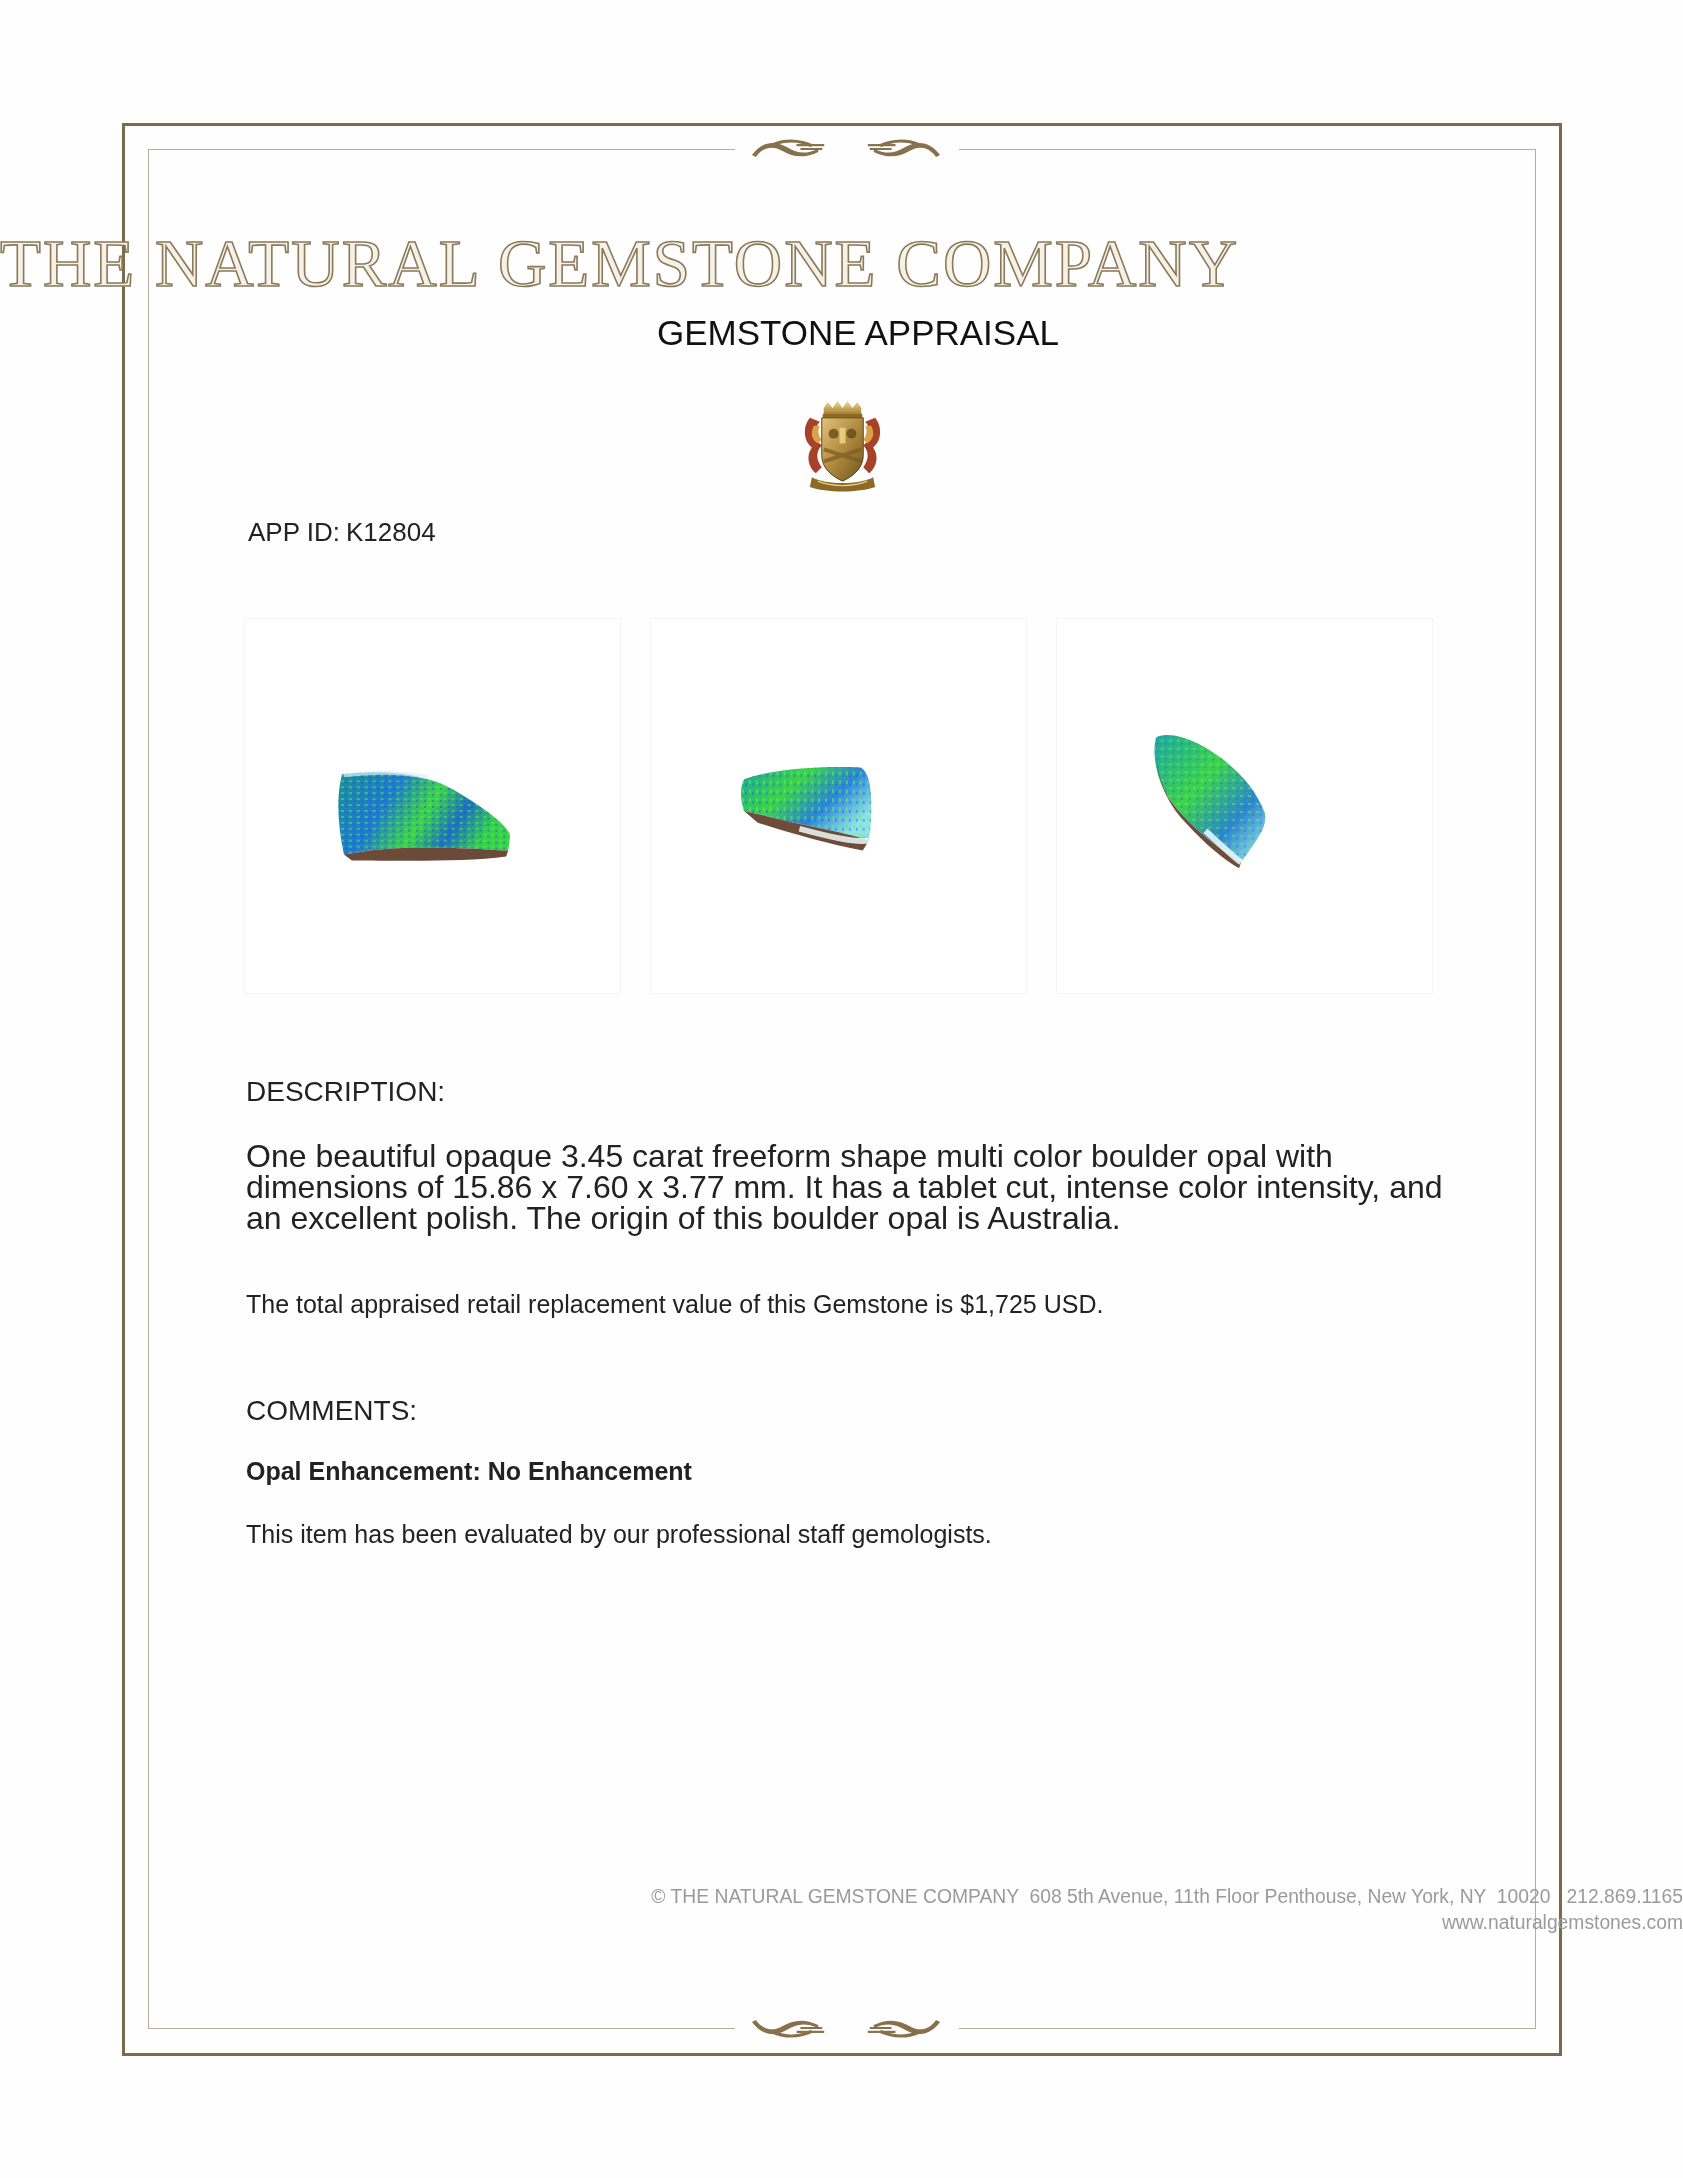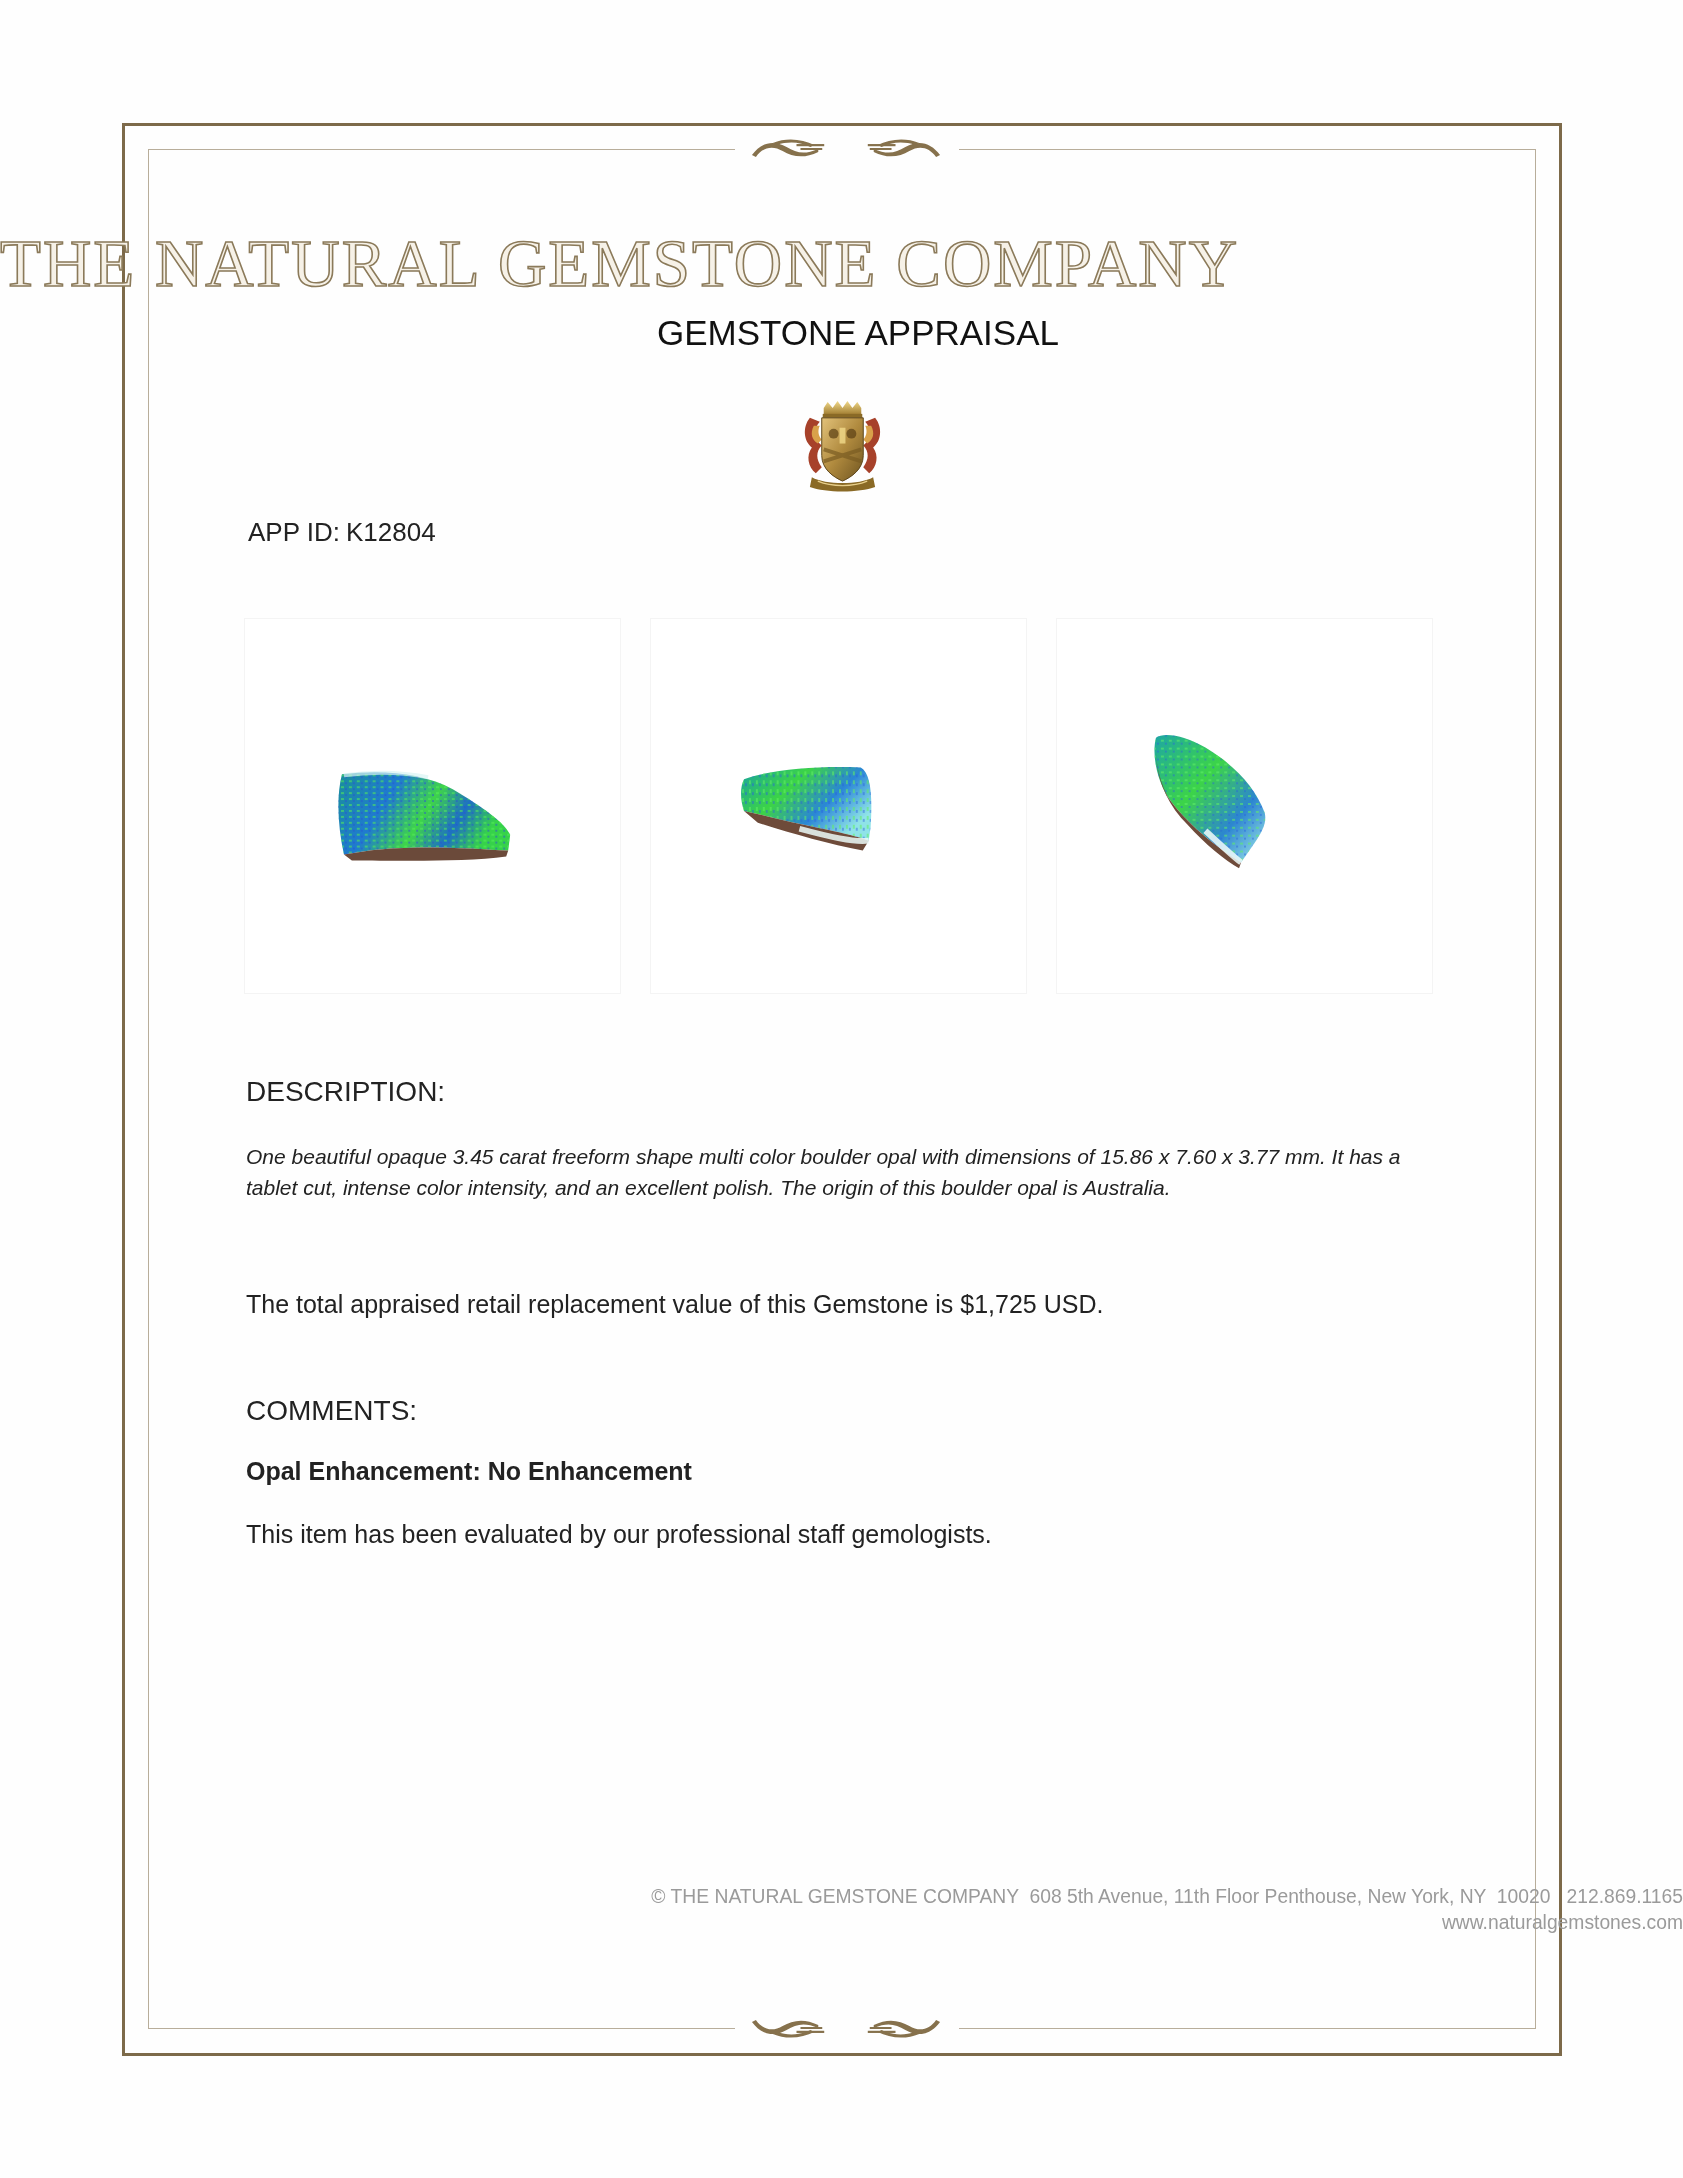--- a/index.html
+++ b/index.html
@@ -94,24 +94,23 @@
     color: #222;
     line-height: 1;
   }
   .section-label.description { top: 1078px; }
   .section-label.comments { top: 1397px; }
 
   .desc-text {
     position: absolute;
     left: 246px; top: 1141px;
     width: 1198px;
-    font-size: 21px;
+    font-size: 32px;
     line-height: 31px;
     color: #222;
-    font-style: italic;
   }
   .value-text {
     position: absolute;
     left: 246px; top: 1289px;
     font-size: 25px;
     line-height: 31px;
     color: #222;
     white-space: nowrap;
   }
   .comment-line {

